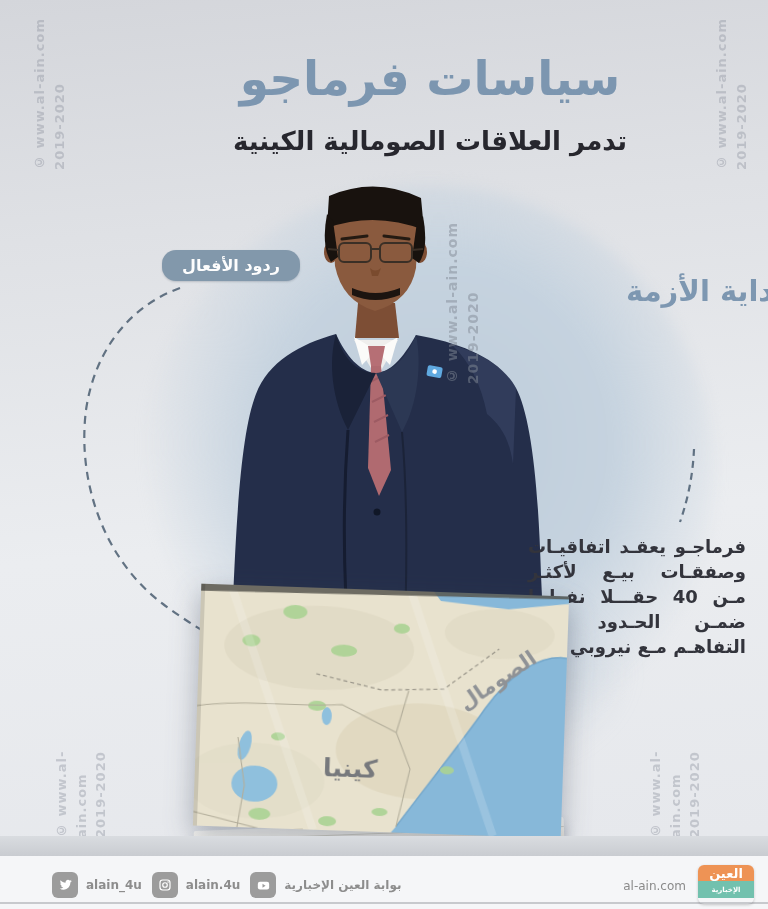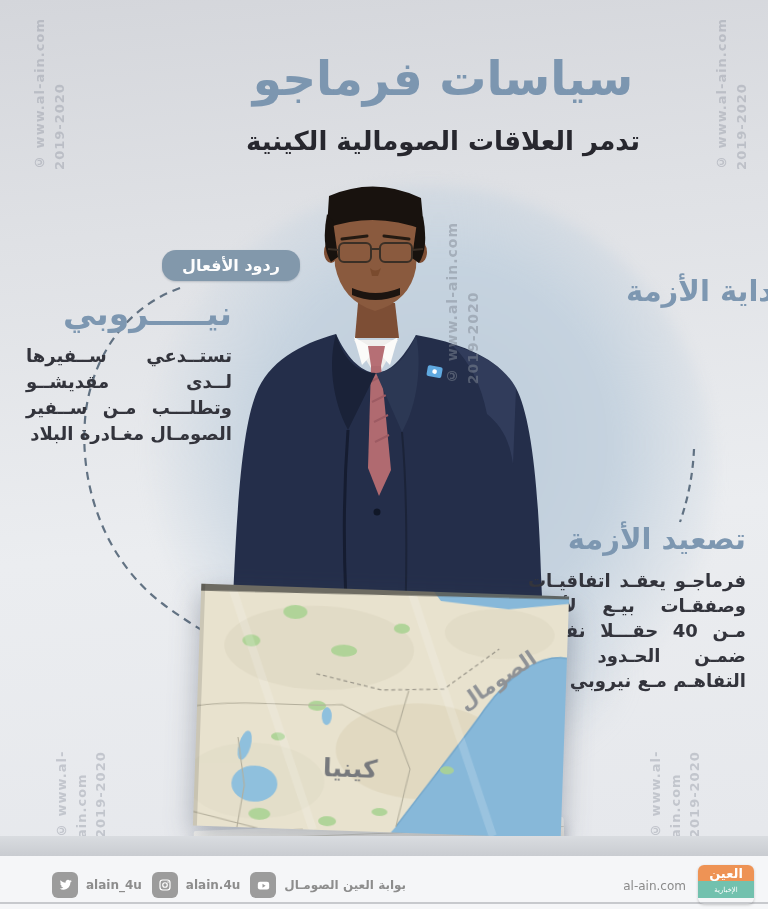--- a/index.html
+++ b/index.html
@@ -21,21 +21,21 @@
 
   
   .wm{pointer-events:none;}
   .wm-inner{writing-mode:vertical-rl;transform:rotate(180deg);
     font-weight:bold;font-size:13px;letter-spacing:1px;line-height:1.5;}
   .wm-inner span{display:block;}
   .wm-light{color:rgba(140,146,158,.40);}
   .wm-mid{color:rgba(130,138,150,.50);}
 
   
-  .title-wrap{left:133px;top:52px;width:620px;text-align:center;direction:rtl;}
+  .title-wrap{left:120px;top:52px;width:620px;text-align:center;direction:rtl;}
   .main-title{font-size:47px;font-weight:bold;color:#7c96b0;line-height:1.15;}
   .sub-title{font-size:26px;font-weight:bold;color:#27272e;margin-top:20px;}
 
   
   .badge{left:162px;top:250px;width:138px;height:31px;background:#8298ab;border-radius:14px;
     display:flex;align-items:center;justify-content:center;
     color:#fdfdfd;font-size:16px;font-weight:bold;direction:rtl;
     box-shadow:0 1px 2px rgba(70,85,100,.25);}
 
   
@@ -75,21 +75,21 @@
   .s-icon{width:26px;height:26px;border-radius:6px;background:#9c9c9c;
     display:flex;align-items:center;justify-content:center;flex:0 0 auto;}
   .s-label{font-size:12px;color:#8d8d8d;font-weight:bold;}
   .s-label.ar{direction:rtl;}
   .site-text{right:82px;top:879px;font-size:12px;color:#8a8a8a;}
   .brand-logo{right:14px;top:865px;width:56px;height:39px;border-radius:6px;overflow:hidden;
     box-shadow:0 1px 3px rgba(0,0,0,.2);display:flex;flex-direction:column;}
   .brand-top{height:16px;background:#ee9355;display:flex;align-items:center;justify-content:center;
     color:#fff;font-weight:bold;font-size:13px;}
   .brand-bottom{height:17px;background:#72c1ae;display:flex;align-items:center;justify-content:center;
-    color:#fff;font-size:7px;font-weight:normal;text-align:right;}
+    color:#fff;font-size:7px;font-weight:bold;text-align:right;}
 </style>
 </head>
 <body>
 
 <div class="stage">
 
   <div class="abs blob-main"></div>
   <div class="abs blob-low"></div>
   <div class="abs cloud1"></div>
   <div class="abs cloud2"></div>
@@ -185,31 +185,26 @@
     <div class="wm-inner wm-mid" style="font-size:14px;">
         <span>© www.al-ain.com</span>
         <span>2019-2020</span>
       </div>
   </div>
 
   <div class="abs badge">
     <span>ردود الأفعال</span>
   </div>
 
-  <div class="abs sec nairobi">
-    <div class="sec-heading">نيـــــروبي</div>
-    <div class="sec-body">تستــدعي ســفيرها لــدى مقديشــو وتطلـــب مـن ســفير الصومـال مغـادرة البلاد</div>
-  </div>
 
   <div class="abs sec crisis1">
     <div class="sec-heading">بداية الأزمة</div>
   </div>
 
   <div class="abs sec crisis2">
-    <div class="sec-heading">تصعيد الأزمة</div>
     <div class="sec-body">فرماجـو يعقـد اتفاقيـات وصفقـات بيـع لأكثـر مـن 40 حقـــلا نفطيـا ضمـن الحـدود دون التفاهـم مـع نيروبي</div>
   </div>
 
   <div class="abs paper-edge"></div>
 
   <div class="abs map-wrap">
     <svg width="368" height="242" viewBox="0 0 368 242">
       <rect x="0" y="0" width="368" height="242" fill="#e8e2ce"></rect>
 
       <g opacity="0.55">
@@ -287,21 +282,21 @@
       </span>
       <span class="s-label">alain.4u</span>
     </div>
     <div class="s-item">
       <span class="s-icon">
         <svg width="17" height="17" viewBox="0 0 24 24">
             <rect x="4" y="6.8" width="16" height="11" rx="3" fill="#ffffff"></rect>
             <path d="M10.6 9.6 L14.9 12.3 L10.6 15 Z" fill="#9c9c9c"></path>
           </svg>
       </span>
-      <span class="s-label ar">بوابة العين الصومـال</span>
+      <span class="s-label ar">بوابة العين الإخبارية</span>
     </div>
   </div>
 
   <div class="abs site-text">al-ain.com</div>
   <div class="abs brand-logo">
     <div class="brand-top">العين</div>
     <div class="brand-bottom">الإخبارية</div>
   </div>
 
 </div>

